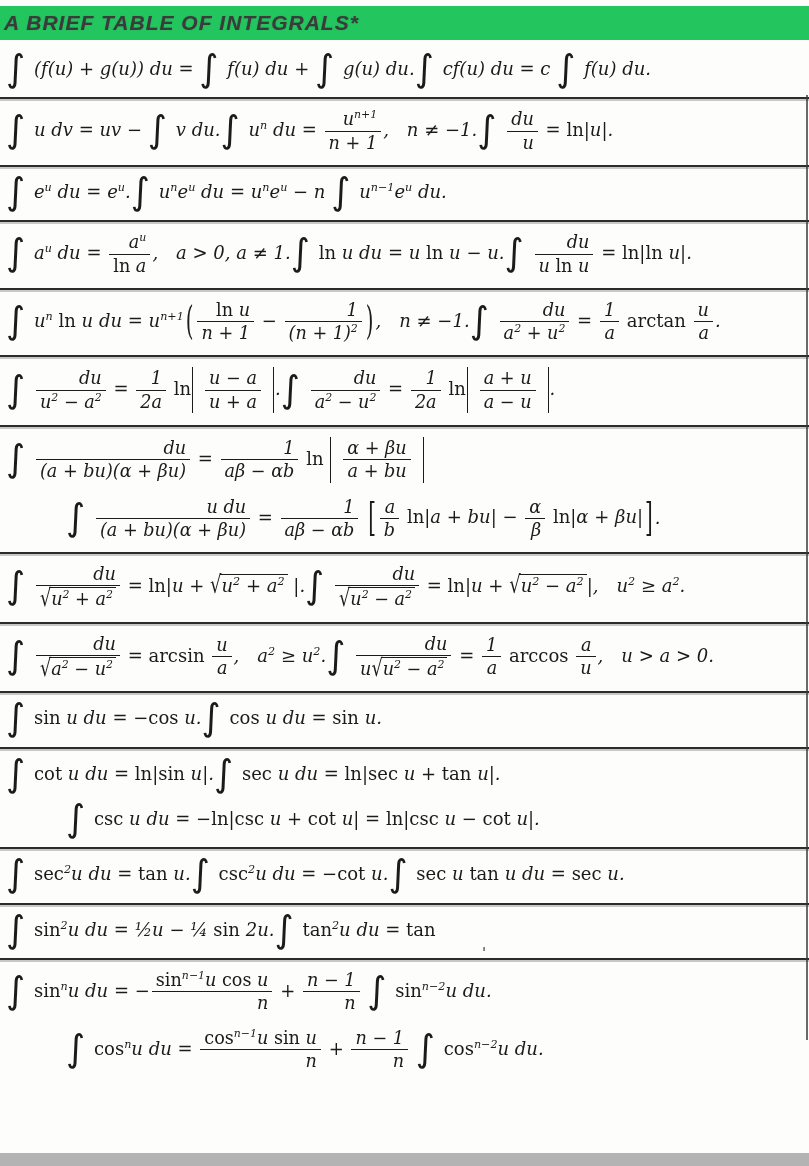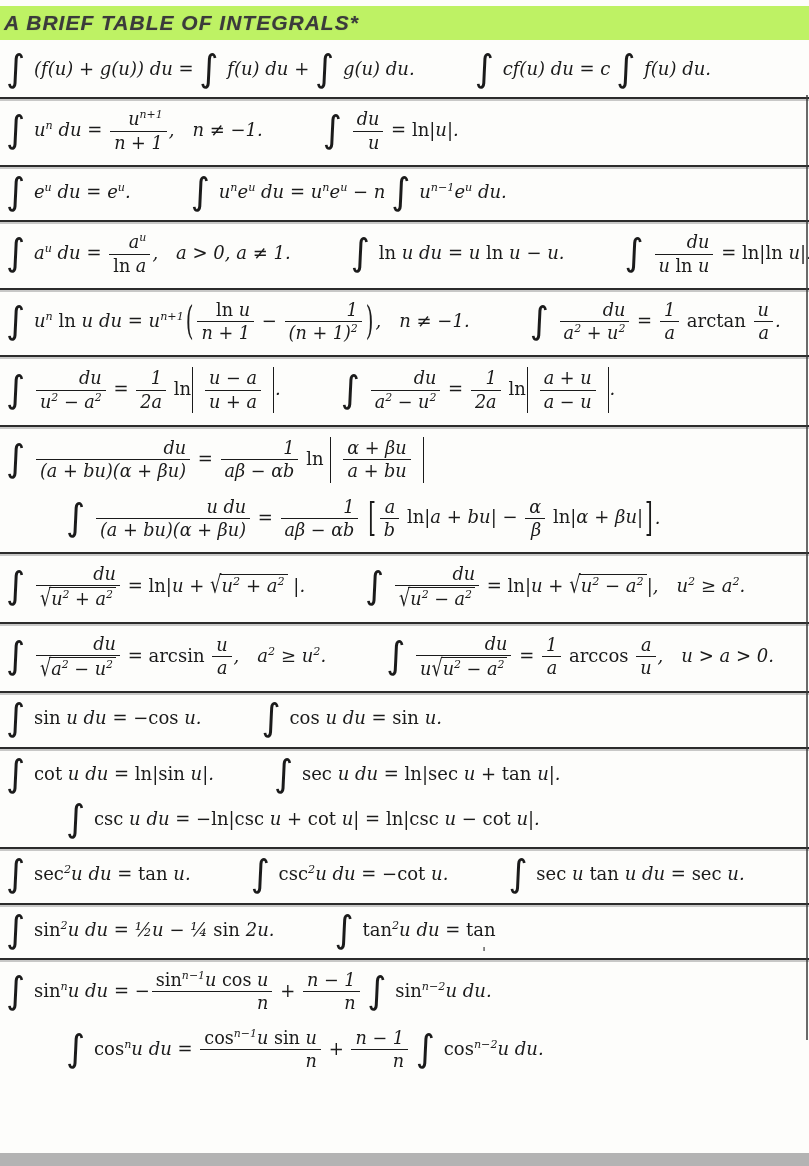--- a/index.html
+++ b/index.html
@@ -19,21 +19,21 @@
     display:flex;align-items:center;
     font-family:"Liberation Sans","DejaVu Sans",sans-serif;
     font-weight:bold;font-style:italic;
     font-size:21px;letter-spacing:1px;color:#3b3b3b;
     padding-left:4px;box-sizing:border-box;
     text-shadow:0 0 1px rgba(60,60,60,.4);
   }
   
   .table{position:absolute;top:44px;left:0;width:809px;}
   .irow{padding:10px 6px 12px 6px;}
-  .iline{display:flex;align-items:center;gap:60px;line-height:1.15;}
+  .iline{display:flex;align-items:center;line-height:1.15;}
   .iline.cont{margin-top:14px;padding-left:60px;}
   .rule{height:2px;background:#2c2c2c;width:809px;box-shadow:0 2px 0 rgba(44,44,44,.25);}
   
   .formula{
     display:inline-block;white-space:pre;font-style:italic;font-size:18px;color:#1b1b1b;
   }
   .mtxt{font-style:inherit;white-space:pre;}
   .mrm{font-style:normal;}
   .mint{
     font-family:"DejaVu Sans",sans-serif;font-style:normal;
@@ -57,33 +57,34 @@
   }
   
   .edge{position:absolute;top:95px;right:1px;width:2px;height:945px;background:#383838;opacity:.75;}
   .stray{position:absolute;left:482px;top:944px;font-size:15px;color:#3a3a3a;font-style:normal;}
   .bottombar{position:absolute;bottom:0;left:0;width:809px;height:13px;background:#b3b3b3;}
 </style>
 </head>
 <body>
 
 <div class="page" style="background: rgb(253, 253, 251);">
-  <header class="titlebar" style="background: #bef264; color: rgb(59, 59, 59);">
+  <header class="titlebar" style="background: #22c55e; color: rgb(59, 59, 59);">
     <span>A BRIEF TABLE OF INTEGRALS*</span>
   </header>
   <main class="table" id="rows">
       <div class="irow">
         <div class="iline">
           <span class="formula"><span class="mint">∫</span><span class="mtxt"> (f(u) + g(u)) du = </span><span class="mint">∫</span><span class="mtxt"> f(u) du + </span><span class="mint">∫</span><span class="mtxt"> g(u) du.</span></span>
           <span class="formula"><span class="mint">∫</span><span class="mtxt"> cf(u) du = c </span><span class="mint">∫</span><span class="mtxt"> f(u) du.</span></span>
         </div>
       </div>
       <div class="rule"></div>
       <div class="irow">
         <div class="iline">
+          <span class="formula"><span class="mint">∫</span><span class="mtxt"> u dv = uv − </span><span class="mint">∫</span><span class="mtxt"> v du.</span></span>
           <span class="formula"><span class="mint">∫</span><span class="mtxt"> u</span><span class="msup"><span class="mtxt">n</span></span><span class="mtxt"> du = </span><span class="mfrac"><span class="mnum"><span class="mtxt">u</span><span class="msup"><span class="mtxt">n+1</span></span></span><span class="mden"><span class="mtxt">n + 1</span></span></span><span class="mtxt">, n ≠ −1.</span></span>
           <span class="formula"><span class="mint">∫</span><span class="mtxt"> </span><span class="mfrac"><span class="mnum"><span class="mtxt">du</span></span><span class="mden"><span class="mtxt">u</span></span></span><span class="mtxt"> = </span><span class="mrm"><span class="mtxt">ln</span></span><span class="mtxt">|u|.</span></span>
         </div>
       </div>
       <div class="rule"></div>
       <div class="irow">
         <div class="iline">
           <span class="formula"><span class="mint">∫</span><span class="mtxt"> e</span><span class="msup"><span class="mtxt">u</span></span><span class="mtxt"> du = e</span><span class="msup"><span class="mtxt">u</span></span><span class="mtxt">.</span></span>
           <span class="formula"><span class="mint">∫</span><span class="mtxt"> u</span><span class="msup"><span class="mtxt">n</span></span><span class="mtxt">e</span><span class="msup"><span class="mtxt">u</span></span><span class="mtxt"> du = u</span><span class="msup"><span class="mtxt">n</span></span><span class="mtxt">e</span><span class="msup"><span class="mtxt">u</span></span><span class="mtxt"> − n </span><span class="mint">∫</span><span class="mtxt"> u</span><span class="msup"><span class="mtxt">n−1</span></span><span class="mtxt">e</span><span class="msup"><span class="mtxt">u</span></span><span class="mtxt"> du.</span></span>
         </div>

